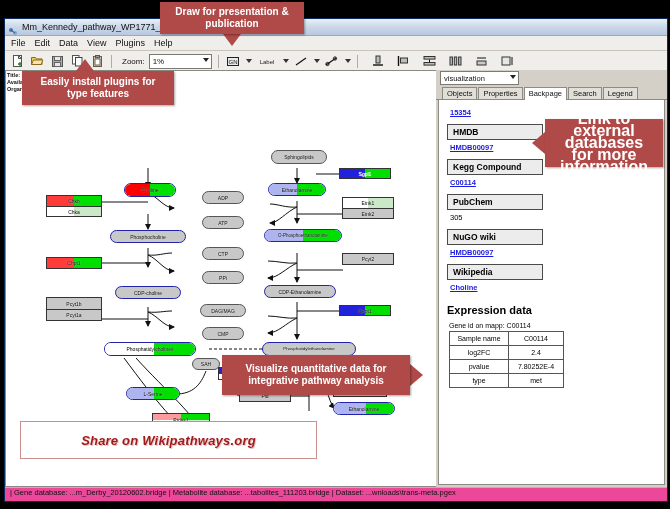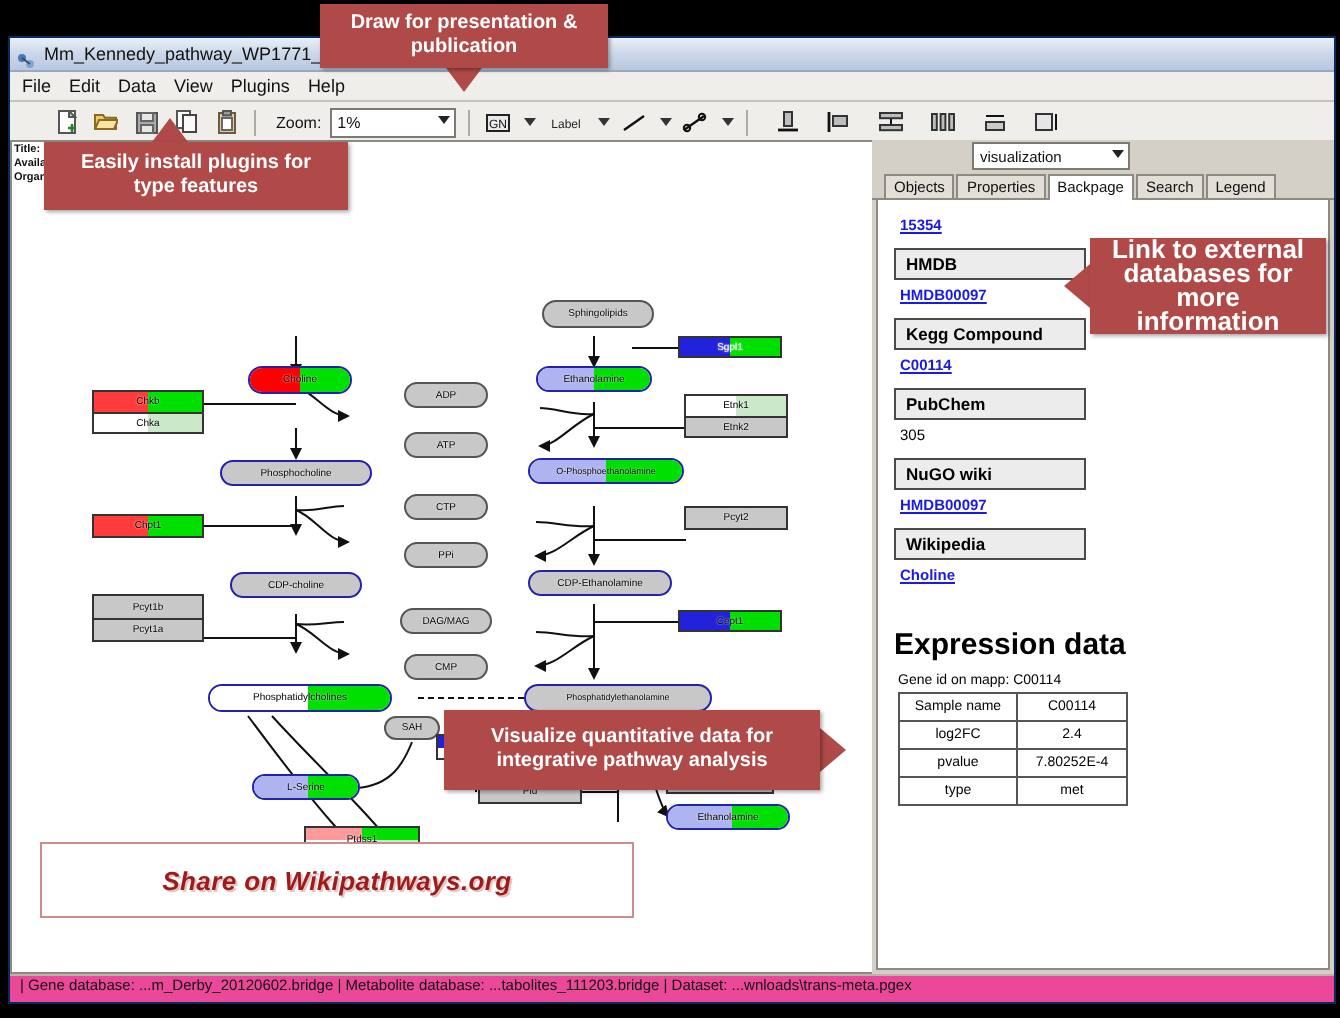--- a/index.html
+++ b/index.html
@@ -9,49 +9,49 @@
   
   .appwin{position:absolute;left:4px;top:18px;width:662px;height:482px;background:#d4d0c8;border:1px solid #0a2a5e;}
   .titlebar{height:16px;background:linear-gradient(#e9f0f8,#cdd9ea 45%,#b8c8df);border-bottom:1px solid #9aa9bd;
             display:flex;align-items:center;padding:0 3px;}
   .titlebar .tbicon{width:10px;height:10px;margin-right:4px;flex:0 0 auto;position:relative;}
   .title-txt{font-size:9px;color:#111;white-space:nowrap;overflow:hidden;}
 
   .menubar{height:14px;background:#efeeea;border-bottom:1px solid #c8c4bc;display:flex;align-items:center;padding-left:6px;gap:9px;}
   .menubar span{font-size:9px;color:#111;}
 
-  .toolbar{height:20px;background:#efeeea;border-bottom:1px solid #c2410c;display:flex;align-items:center;gap:4px;padding-left:20px;position:relative;}
+  .toolbar{height:20px;background:#efeeea;border-bottom:1px solid #c2410c;display:flex;align-items:center;gap:4px;padding-left:4px;position:relative;}
   .tbtn{width:14px;height:14px;border:1px solid transparent;display:flex;align-items:center;justify-content:center;}
   .tbtn svg{display:block;}
   .sep{width:1px;height:13px;background:#b0aca4;margin:0 2px;}
   .zoomlbl{font-size:8px;color:#111;margin-left:4px;}
   .zoomsel{width:58px;height:13px;background:#fff;border:1px solid #7d7a74;font-size:8px;color:#111;
            display:flex;align-items:center;padding-left:3px;position:relative;}
   .zoomsel .arw{position:absolute;right:2px;top:3px;width:0;height:0;border-left:3px solid transparent;border-right:3px solid transparent;border-top:4px solid #222;}
   .dd-arw{width:0;height:0;border-left:3px solid transparent;border-right:3px solid transparent;border-top:4px solid #333;margin-left:1px;}
 
   
   .content{position:absolute;left:0;top:51px;right:0;bottom:14px;display:flex;}
   .canvaswrap{position:relative;width:430px;background:#fff;border:1px solid #8d8a84;border-right:none;overflow:hidden;}
   .sideinfo{position:absolute;left:1px;top:1px;font-size:5.5px;line-height:7px;color:#111;font-weight:bold;}
 
   .rightpane{position:relative;flex:1;background:#d4d0c8;display:flex;flex-direction:column;}
-  .vizrow{height:16px;display:flex;align-items:center;padding-left:4px;margin-left:46px;}
+  .vizrow{height:16px;display:flex;align-items:center;padding-left:4px;}
   .vizsel{width:74px;height:12px;background:#fff;border:1px solid #7d7a74;font-size:7.5px;color:#111;display:flex;align-items:center;padding-left:3px;position:relative;}
   .vizsel .arw{position:absolute;right:2px;top:3px;width:0;height:0;border-left:3px solid transparent;border-right:3px solid transparent;border-top:4px solid #222;}
 
   .tabstrip{height:13px;display:flex;align-items:flex-end;padding-left:6px;gap:1px;border-bottom:1px solid #8d8a84;}
   .tab{font-size:7.5px;color:#111;padding:1px 4px 1px 4px;background:#e2dfd8;border:1px solid #8d8a84;border-bottom:none;line-height:9px;}
   .tab.active{background:#fff;font-weight:normal;padding-bottom:2px;margin-bottom:-1px;}
 
   .backpage{flex:1;background:#fff;border:1px solid #8d8a84;border-top:none;margin:0 2px 2px 2px;overflow:hidden;position:relative;padding:5px 0 0 8px;}
   .bp-head{display:inline-block;min-width:84px;background:#ececec;border:1px solid #4a4a4a;font-size:8.5px;font-weight:bold;color:#000;padding:2px 5px;margin-top:5px;}
   .bp-link{display:block;font-size:7.5px;color:#1a1ae0;text-decoration:underline;margin:3px 0 2px 3px;font-weight:bold;}
   .bp-text{display:block;font-size:7.5px;color:#000;margin:3px 0 2px 3px;}
-  .bp-exp{font-size:15px;font-weight:bold;color:#000;margin:22px 0 6px 0;}
+  .bp-exp{font-size:11px;font-weight:bold;color:#000;margin:12px 0 6px 0;}
   .bp-geneid{font-size:7px;color:#000;margin:0 0 2px 2px;}
   table.exp{border-collapse:collapse;margin-left:2px;}
   table.exp td{border:1px solid #555;font-size:7px;color:#000;text-align:center;padding:2px 3px;height:9px;}
   table.exp td.k{width:52px;}
   table.exp td.v{width:48px;}
 
   .statusbar{position:absolute;left:0;bottom:0;height:13px;width:100%;background:#ec4899;border-top:1px solid #b9b5ad;display:flex;align-items:flex-start;}
   .statusbar .st{font-size:7.5px;color:#111;padding-left:5px;white-space:nowrap;}
 
   
@@ -535,21 +535,21 @@
       <span class="st">| Gene database: ...m_Derby_20120602.bridge | Metabolite database: ...tabolites_111203.bridge | Dataset: ...wnloads\trans-meta.pgex</span>
     </div>
   </div>
 
   <div class="callout" style="left:160px;top:2px;width:144px;height:32px;">Draw for presentation &amp; publication</div>
   <div class="arrowdown" style="left:223px;top:34px;"></div>
 
   <div class="callout" style="left:22px;top:71px;width:152px;height:34px;">Easily install plugins for type features</div>
   <div class="arrowup" style="left:76px;top:59px;"></div>
 
-  <div class="callout" style="left:545px;top:119px;width:118px;height:48px;font-size:13px;">Link  to external databases  for more information</div>
+  <div class="callout" style="left:545px;top:119px;width:118px;height:48px;font-size:16px;">Link  to external databases  for more information</div>
   <div class="arrowleft" style="left:532px;top:132px;"></div>
 
   <div class="callout" style="left:222px;top:355px;width:188px;height:40px;">Visualize quantitative data  for integrative pathway analysis</div>
   <div class="arrowleft" style="left:209px;top:364px;transform:rotate(180deg);border-right-color:transparent;border-left:13px solid #b04a48;"></div>
   <div class="arrowright" style="left:410px;top:364px;"></div>
 
   <div class="sharebox">
     <span>Share on Wikipathways.org</span>
   </div>
 

